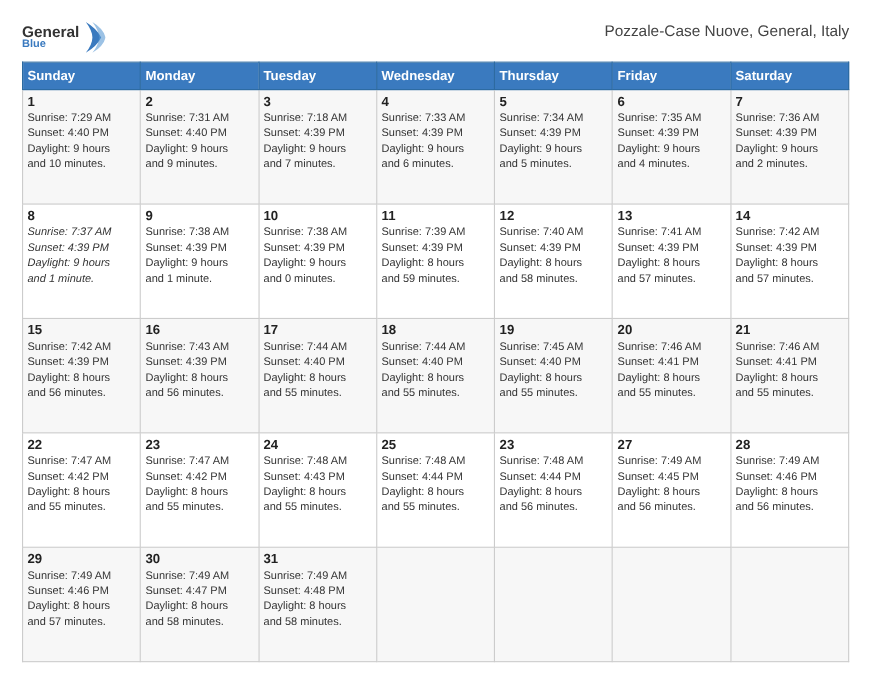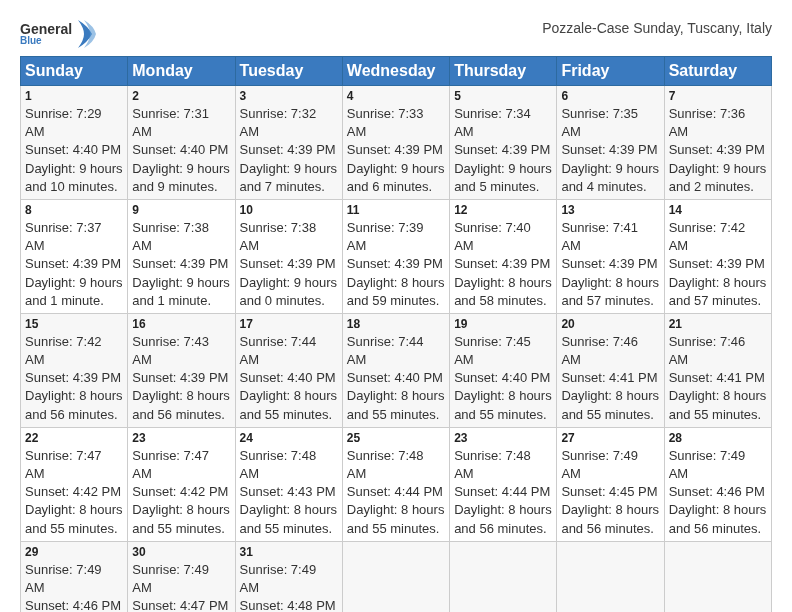--- a/index.html
+++ b/index.html
@@ -44,21 +44,21 @@
     }
     .calendar-table {
       width: 100%;
       border-collapse: collapse;
       flex: 1;
       table-layout: fixed;
     }
     .calendar-table thead th {
       background: #3a7abf;
       color: white;
-      font-size: 16px;
+      font-size: 12px;
       font-weight: bold;
       padding: 5px 4px;
       text-align: left;
       border: 1px solid #2d6aa0;
     }
     .calendar-table tbody td {
       border: 1px solid #ccc;
       vertical-align: top;
       padding: 3px 4px;
       font-size: 9.5px;
@@ -73,21 +73,21 @@
       background: #e8e8e8;
     }
     .day-num {
       font-size: 12px;
       font-weight: bold;
       color: #222;
       display: block;
       margin-bottom: 2px;
     }
     .cell-text {
-      font-size: 13px;
+      font-size: 10px;
       color: #333;
       line-height: 1.4;
     }
   </style>
 </head>
 <body>
 
 <div class="page">
   <div class="header-row">
     <div class="logo">
@@ -96,21 +96,21 @@
         <span style="font-size:14px; font-weight:bold; color:#333;">General</span>
         <span style="font-size:10px; font-weight:bold; color:#3a7abf;">Blue</span>
       </div>
       <svg width="22" height="32" viewBox="0 0 22 32">
         <path d="M4,2 Q14,8 18,16 Q14,24 4,30 Q10,22 10,16 Q10,10 4,2Z" fill="#3a7abf"></path>
         <path d="M10,2 Q20,8 22,16 Q20,24 10,30 Q16,22 16,16 Q16,10 10,2Z" fill="#5a9ad4" opacity="0.6"></path>
       </svg>
     </div>
   </div>
     <div class="title-area">
-      <div class="location">Pozzale-Case Sunday, Tuscany, Italy</div>
+      <div class="location">Pozzale-Case Nuove, General, Italy</div>
     </div>
   </div>
 
   <table class="calendar-table">
     <thead>
       <tr>
       <th>Sunday</th>
           <th>Monday</th>
           <th>Tuesday</th>
           <th>Wednesday</th>
@@ -130,21 +130,21 @@
           </td>
           <td>
             <span class="day-num">2</span>
             <div class="cell-text" style="white-space: pre-line;">Sunrise: 7:31 AM
 Sunset: 4:40 PM
 Daylight: 9 hours
 and 9 minutes.</div>
           </td>
           <td>
             <span class="day-num">3</span>
-            <div class="cell-text" style="white-space: pre-line;">Sunrise: 7:32 AM
+            <div class="cell-text" style="white-space: pre-line;">Sunrise: 7:18 AM
 Sunset: 4:39 PM
 Daylight: 9 hours
 and 7 minutes.</div>
           </td>
           <td>
             <span class="day-num">4</span>
             <div class="cell-text" style="white-space: pre-line;">Sunrise: 7:33 AM
 Sunset: 4:39 PM
 Daylight: 9 hours
 and 6 minutes.</div>
@@ -167,21 +167,21 @@
             <span class="day-num">7</span>
             <div class="cell-text" style="white-space: pre-line;">Sunrise: 7:36 AM
 Sunset: 4:39 PM
 Daylight: 9 hours
 and 2 minutes.</div>
           </td>
         </tr>
         <tr>
           <td>
             <span class="day-num">8</span>
-            <div class="cell-text" style="white-space: pre-line;">Sunrise: 7:37 AM
+            <div class="cell-text" style="white-space: pre-line; font-style: italic;">Sunrise: 7:37 AM
 Sunset: 4:39 PM
 Daylight: 9 hours
 and 1 minute.</div>
           </td>
           <td>
             <span class="day-num">9</span>
             <div class="cell-text" style="white-space: pre-line;">Sunrise: 7:38 AM
 Sunset: 4:39 PM
 Daylight: 9 hours
 and 1 minute.</div>

